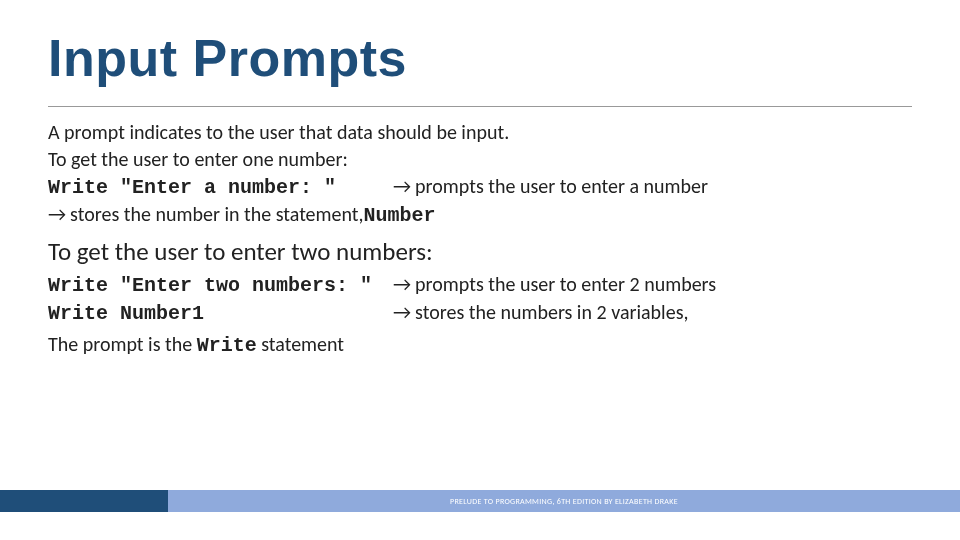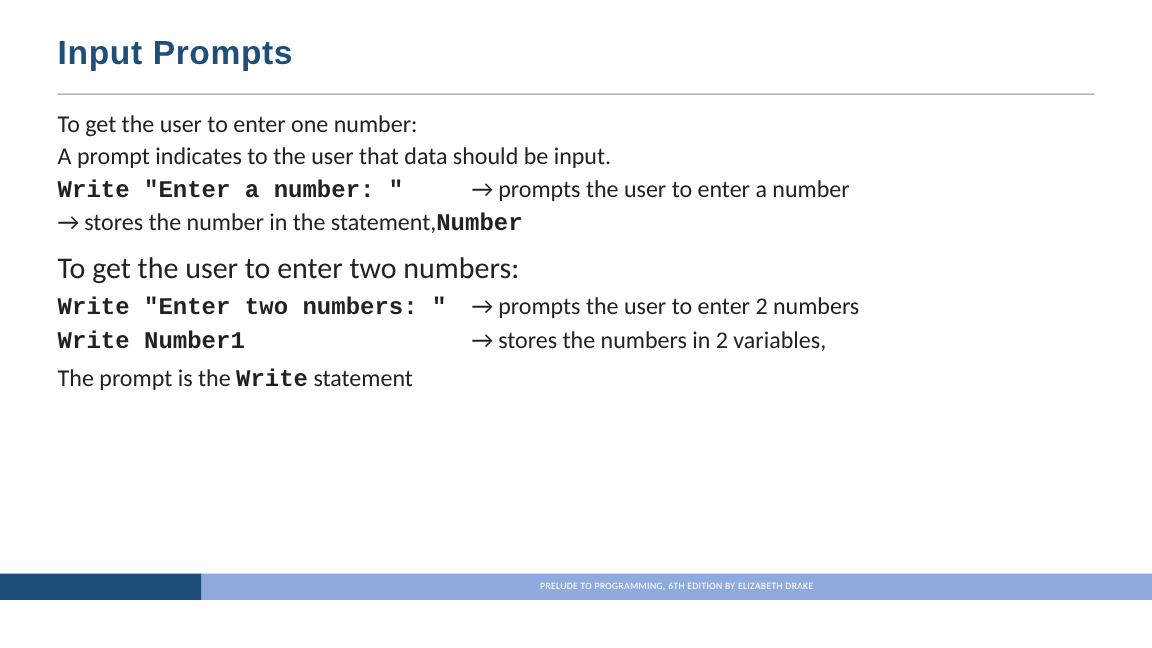--- a/index.html
+++ b/index.html
@@ -8,21 +8,21 @@
     height: 540px;
     background: #ffffff;
     font-family: Calibri, 'Segoe UI', sans-serif;
     position: relative;
     overflow: hidden;
   }
   .slide {
     padding: 28px 48px 0 48px;
   }
   .title {
-    font-size: 28px;
+    font-size: 52px;
     font-weight: 700;
     color: #1f4e79;
     margin-bottom: 18px;
     font-family: 'Candara', 'Segoe UI', sans-serif;
     letter-spacing: 0.5px;
   }
   .hr {
     border: none;
     border-top: 1px solid #999;
     margin-bottom: 12px;
@@ -49,21 +49,21 @@
     margin-right: 4px;
   }
   .subhead {
     font-size: 25px;
     margin-top: 6px;
     margin-bottom: 2px;
   }
   .footer-bar {
     position: absolute;
     left: 0;
-    bottom: 40px;
+    bottom: 28px;
     width: 100%;
     height: 22px;
     display: flex;
   }
   .footer-left {
     width: 168px;
     background: #1f4e79;
     height: 100%;
   }
   .footer-right {
@@ -88,22 +88,22 @@
   }
 </style>
 </head>
 <body>
 
 <div class="slide">
   <h1 class="title">Input Prompts</h1>
   <hr class="hr">
 
   <div class="body">
+    <div>A prompt indicates to the user that data should be input.</div>
     <div>To get the user to enter one number:</div>
-    <div>A prompt indicates to the user that data should be input.</div>
 
     <div class="row">
       <div class="left-col code">Write "Enter a number: "</div>
       <div class="right-col">
         <span class="arrow">→</span>
         <span> prompts the user to enter a number</span>
       </div>
     </div>
 
     <div class="row">

